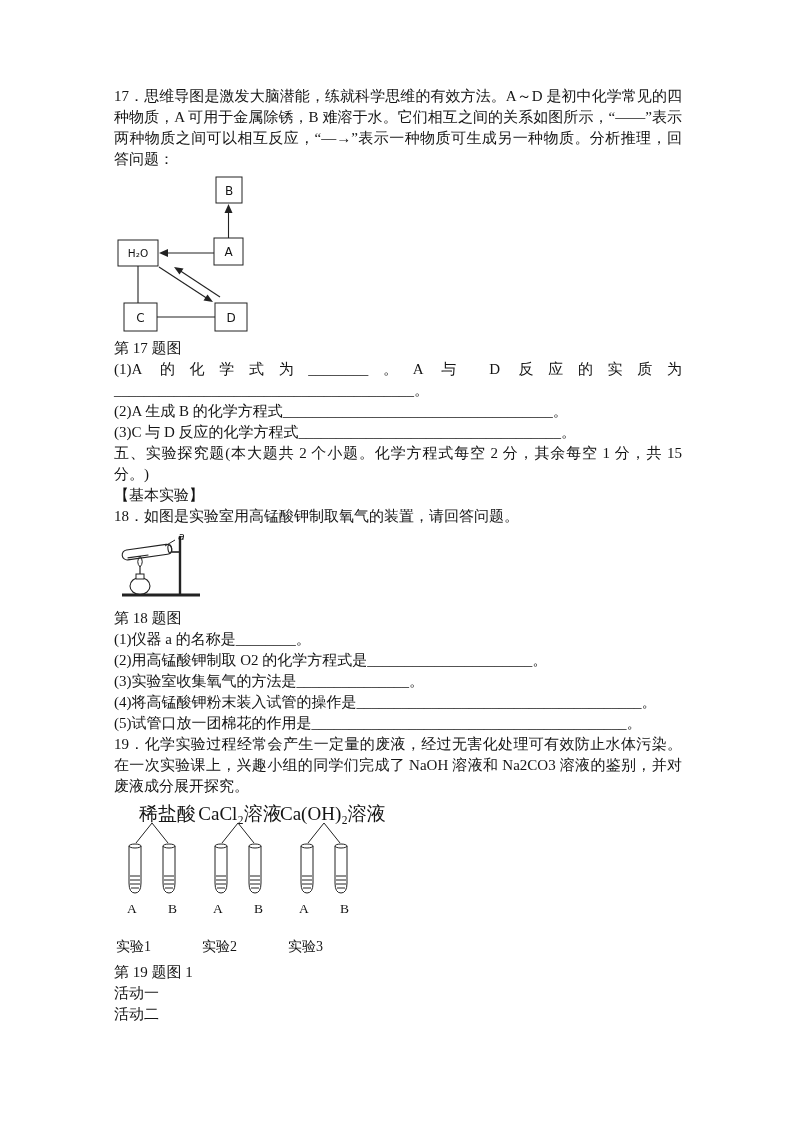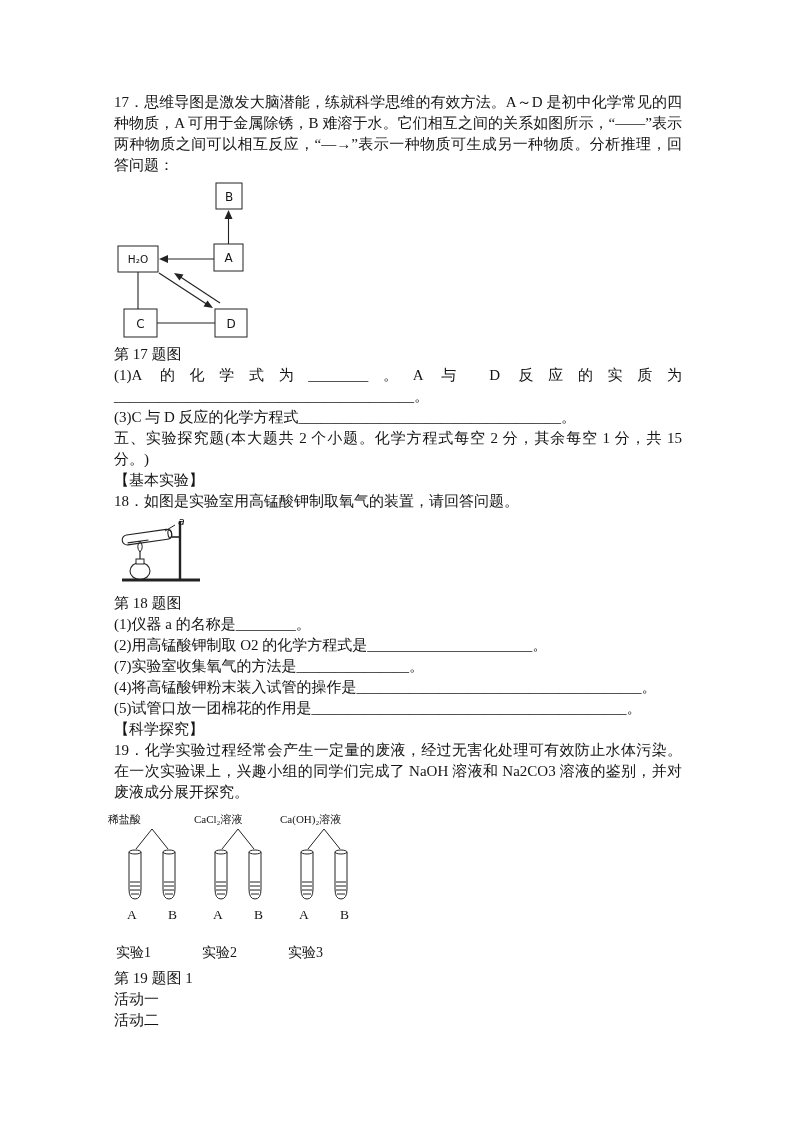--- a/index.html
+++ b/index.html
@@ -1,28 +1,28 @@
 <!DOCTYPE html>
 <html><head>
 <meta charset="utf-8">
 <style>
   *{margin:0;padding:0;box-sizing:border-box}
   html,body{width:794px;height:1123px;background:#ffffff}
   body{position:relative;font-family:"Liberation Serif","DejaVu Serif",serif;color:#141414}
-  .content{position:absolute;left:114px;top:92px;width:568px;font-size:15px;line-height:21px;text-align:justify}
+  .content{position:absolute;left:114px;top:86px;width:568px;font-size:15px;line-height:21px;text-align:justify}
   .content p{margin:0}
   .caption{text-align:left}
   .fig17{margin:6px 0 0 2px}
   .fig18{margin:3px 0 2px 4px}
   .fig19{margin:8px 0 6px 2px}
   svg{display:block;overflow:visible}
   svg text{font-family:"DejaVu Sans","Liberation Sans",sans-serif;fill:#141414}
   .groups{display:flex;gap:14px}
   .t-group{width:72px}
-  .t-reagent{font-size:11px;line-height:17px;white-space:nowrap;text-align:left;width:88px;margin-left:-8px}
+  .t-reagent{font-size:19px;line-height:17px;white-space:nowrap;text-align:right;width:88px;margin-left:-8px}
   .t-letters{display:flex;justify-content:space-between;padding:0 11px;font-size:13.5px;line-height:17px;margin-top:2px}
   .t-name{font-size:14px;line-height:18px;margin-top:21px}
   .mt10{margin-top:10px}
   .a-label{font-style:italic}
 </style>
 </head>
 <body>
 
 <div class="content">
 
@@ -56,20 +56,21 @@
         <text x="112.5" y="80">A</text>
         <text x="22" y="81" font-size="10.5">H₂O</text>
         <text x="24.5" y="146">C</text>
         <text x="115" y="146">D</text>
       </g>
     </svg>
   </div>
 
   <p class="caption">第 17 题图</p>
   <p>(1)A 的化学式为________。A 与 D 反应的实质为________________________________________。</p>
+  <p>(2)A 生成 B 的化学方程式____________________________________。</p>
   <p>(3)C 与 D 反应的化学方程式___________________________________。</p>
 
   <p>五、实验探究题(本大题共 2 个小题。化学方程式每空 2 分，其余每空 1 分，共 15 分。)</p>
   <p>【基本实验】</p>
 
   <p>18．如图是实验室用高锰酸钾制取氧气的装置，请回答问题。</p>
 
   <div class="fig18">
     <svg width="90" height="76" viewBox="0 0 90 76">
       <g stroke="#222" fill="none">
@@ -91,25 +92,24 @@
         <line x1="22" y1="44" x2="22" y2="37" stroke-width="1.2"></line>
         <path d="M22,26 q4.5,6 0,11 q-4.5,-5 0,-11 Z" stroke-width="1"></path>
       </g>
       <text x="60" y="10" font-size="11" class="a-label" font-style="italic">a</text>
     </svg>
   </div>
 
   <p class="caption">第 18 题图</p>
   <p>(1)仪器 a 的名称是________。</p>
   <p>(2)用高锰酸钾制取 O2 的化学方程式是______________________。</p>
-  <p>(7)实验室收集氧气的方法是_______________。</p>
+  <p>(3)实验室收集氧气的方法是_______________。</p>
   <p>(4)将高锰酸钾粉末装入试管的操作是______________________________________。</p>
   <p>(5)试管口放一团棉花的作用是__________________________________________。</p>
 
-  <p>【科学探究】</p>
 
   <p>19．化学实验过程经常会产生一定量的废液，经过无害化处理可有效防止水体污染。在一次实验课上，兴趣小组的同学们完成了 NaOH 溶液和 Na2CO3 溶液的鉴别，并对废液成分展开探究。</p>
 
   <div class="fig19">
     <div class="groups">
 
       <div class="t-group">
         <div class="t-reagent">稀盐酸</div>
         <svg width="72" height="76" viewBox="0 0 72 76">
           <g stroke="#222" stroke-width="1" fill="none">

